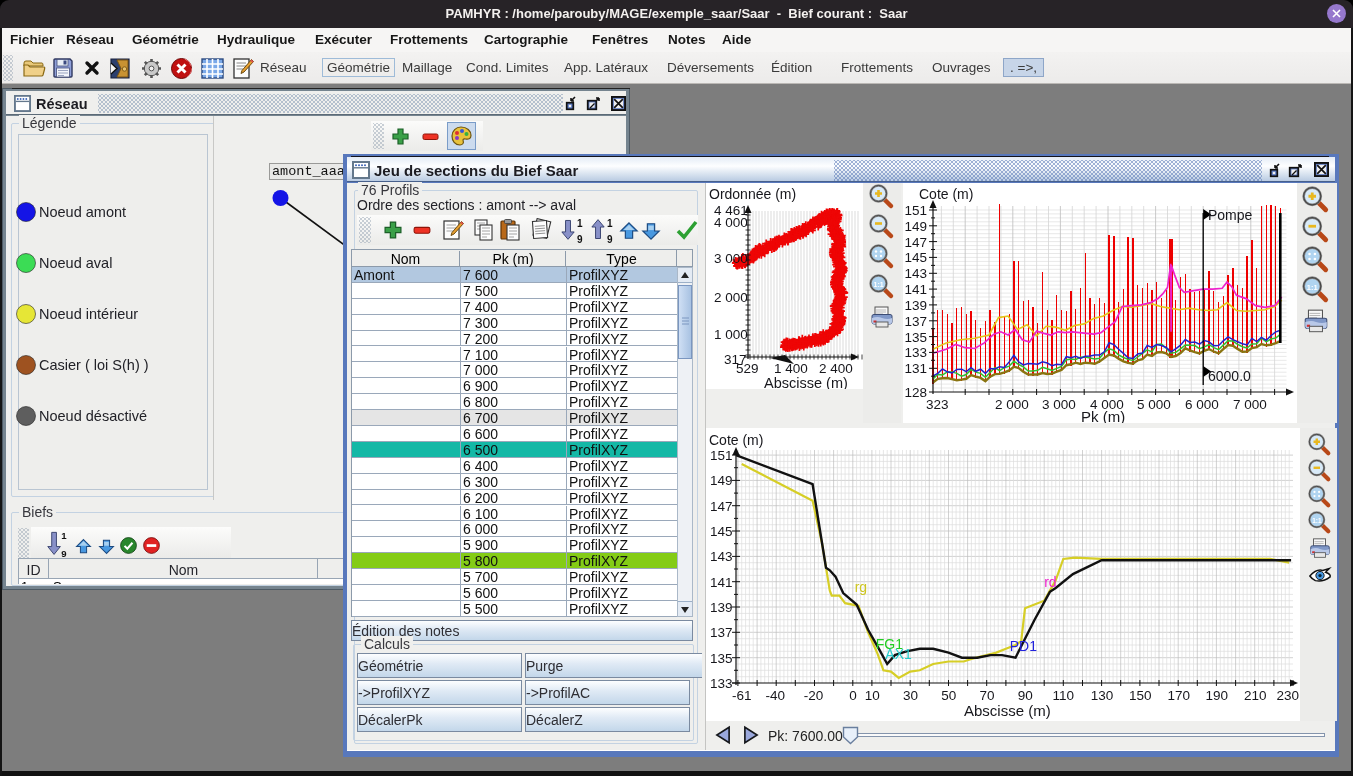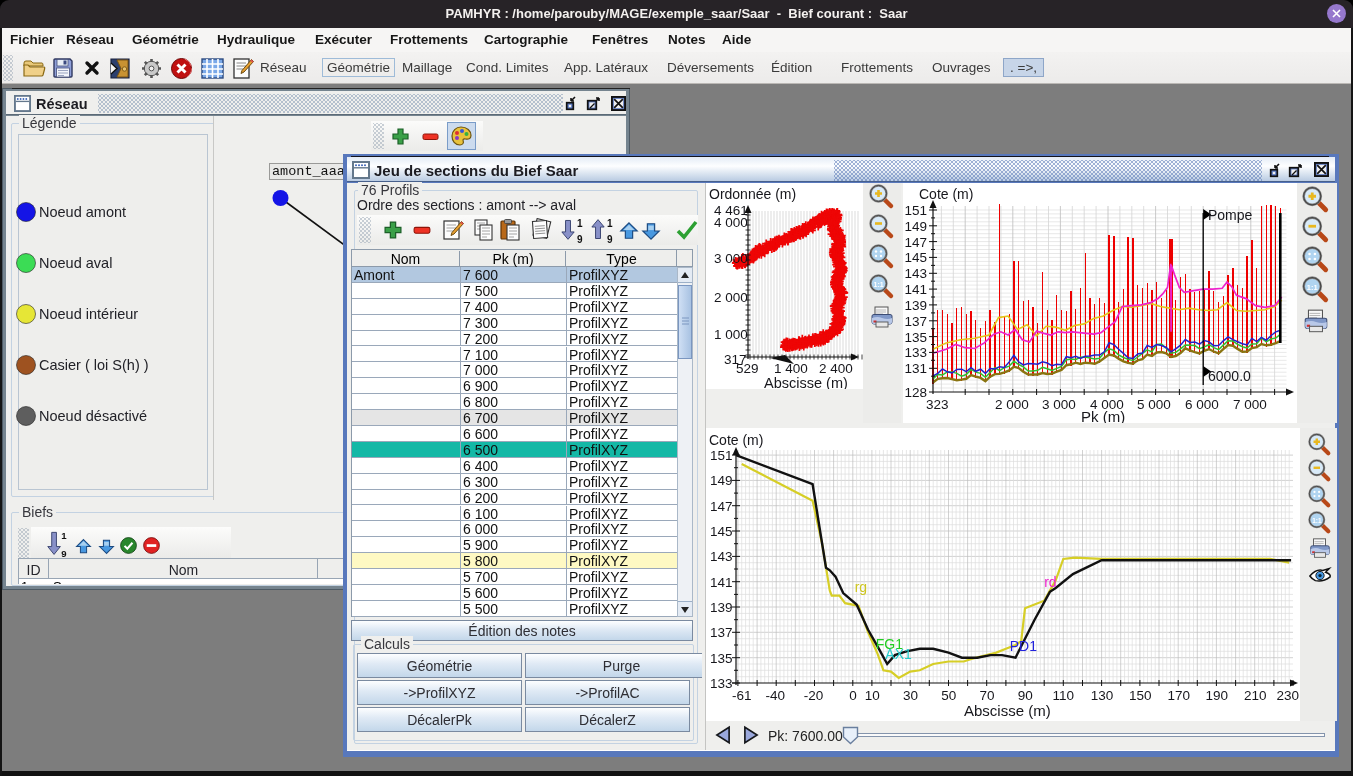--- a/index.html
+++ b/index.html
@@ -37,21 +37,21 @@
 .wbtn { position:absolute; top:5px; width:15px; height:15px; }
 .wcontent { position:absolute; left:4px; background:#efefed; }
 
 
 .grp { position:absolute; border:1px solid #c3d2e2; border-radius:2px; }
 .grp > .glabel { position:absolute; top:-9px; left:7px; background:#efefed; padding:0 3px;
   font-size:14px; color:#37373d; }
 
 
 .obtn { position:absolute; border:1px solid #7a8aa0; background:linear-gradient(#fdfeff,#e0eaf5 42%,#c3d7ea);
-  font-size:14px; color:#2e2e34; text-align:center; font-family:"Liberation Sans",sans-serif; }
+  font-size:14px; color:#2e2e34; text-align:left; font-family:"Liberation Sans",sans-serif; }
 
 
 .thead { position:absolute; background:#eeeeec; border:1px solid #98a5b4; }
 .thead div { position:absolute; top:0; height:100%; border-right:1px solid #98a5b4;
   font-size:14px; color:#26262c; text-align:center; }
 
 
 .ptxt { position:absolute; font-size:14px; color:#17171c; }
 svg text { font-family:"Liberation Sans",sans-serif; }
 </style></head>
@@ -501,21 +501,21 @@
 <span style="position:absolute;left:108px;top:0;width:1px;height:15.9px;background:#9aa8ba"></span>
 <span style="position:absolute;left:214px;top:0;width:1px;height:15.9px;background:#9aa8ba"></span>
               </div>
               <div style="position:absolute;left:0;top:270.3px;width:326px;height:15.9px;background:#fff;border-bottom:1px solid #9aa8ba;font-size:14px;color:#111">
 <span style="position:absolute;left:2px;top:0"></span>
 <span style="position:absolute;left:111px;top:0">5 900</span>
 <span style="position:absolute;left:217px;top:0">ProfilXYZ</span>
 <span style="position:absolute;left:108px;top:0;width:1px;height:15.9px;background:#9aa8ba"></span>
 <span style="position:absolute;left:214px;top:0;width:1px;height:15.9px;background:#9aa8ba"></span>
               </div>
-              <div style="position:absolute;left:0;top:286.2px;width:326px;height:15.9px;background:#fef9c3;border-bottom:1px solid #9aa8ba;font-size:14px;color:#111">
+              <div style="position:absolute;left:0;top:286.2px;width:326px;height:15.9px;background:#84cc16;border-bottom:1px solid #9aa8ba;font-size:14px;color:#111">
 <span style="position:absolute;left:2px;top:0"></span>
 <span style="position:absolute;left:111px;top:0">5 800</span>
 <span style="position:absolute;left:217px;top:0">ProfilXYZ</span>
 <span style="position:absolute;left:108px;top:0;width:1px;height:15.9px;background:#9aa8ba"></span>
 <span style="position:absolute;left:214px;top:0;width:1px;height:15.9px;background:#9aa8ba"></span>
               </div>
               <div style="position:absolute;left:0;top:302.1px;width:326px;height:15.9px;background:#fff;border-bottom:1px solid #9aa8ba;font-size:14px;color:#111">
 <span style="position:absolute;left:2px;top:0"></span>
 <span style="position:absolute;left:111px;top:0">5 700</span>
 <span style="position:absolute;left:217px;top:0">ProfilXYZ</span>

